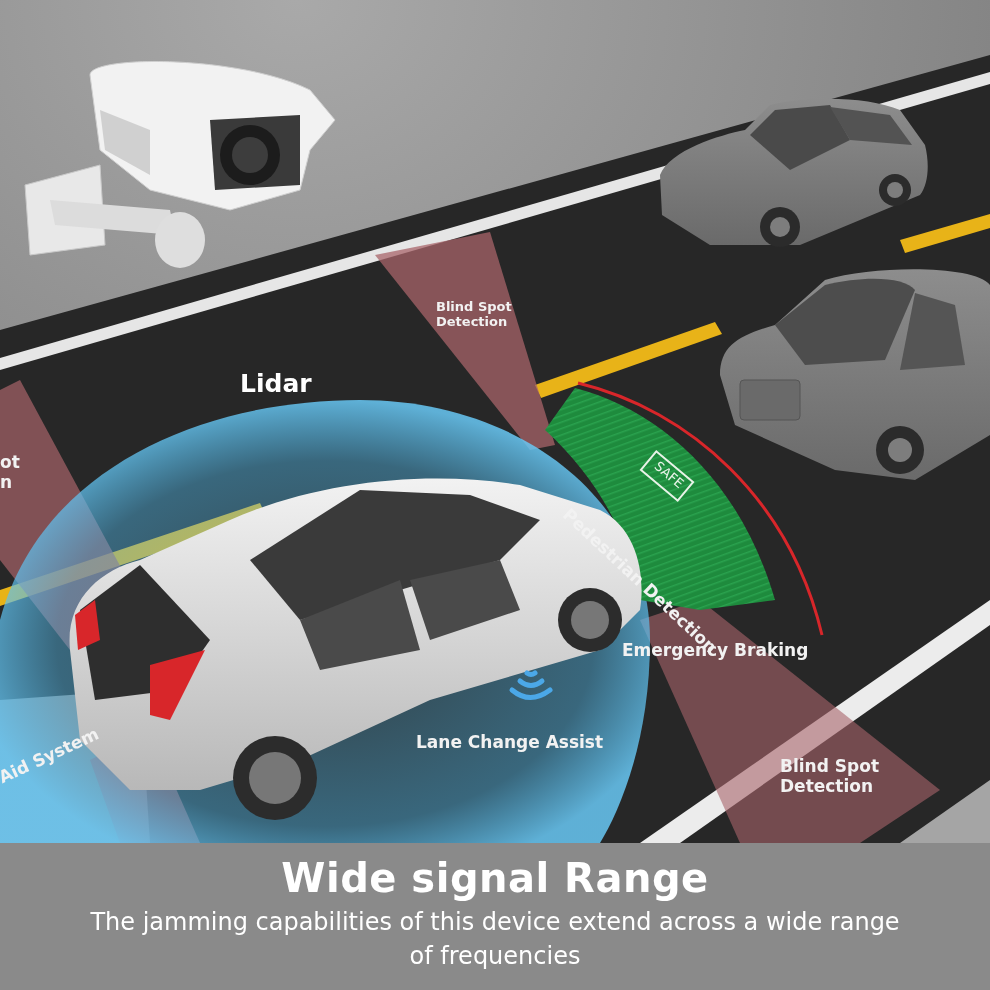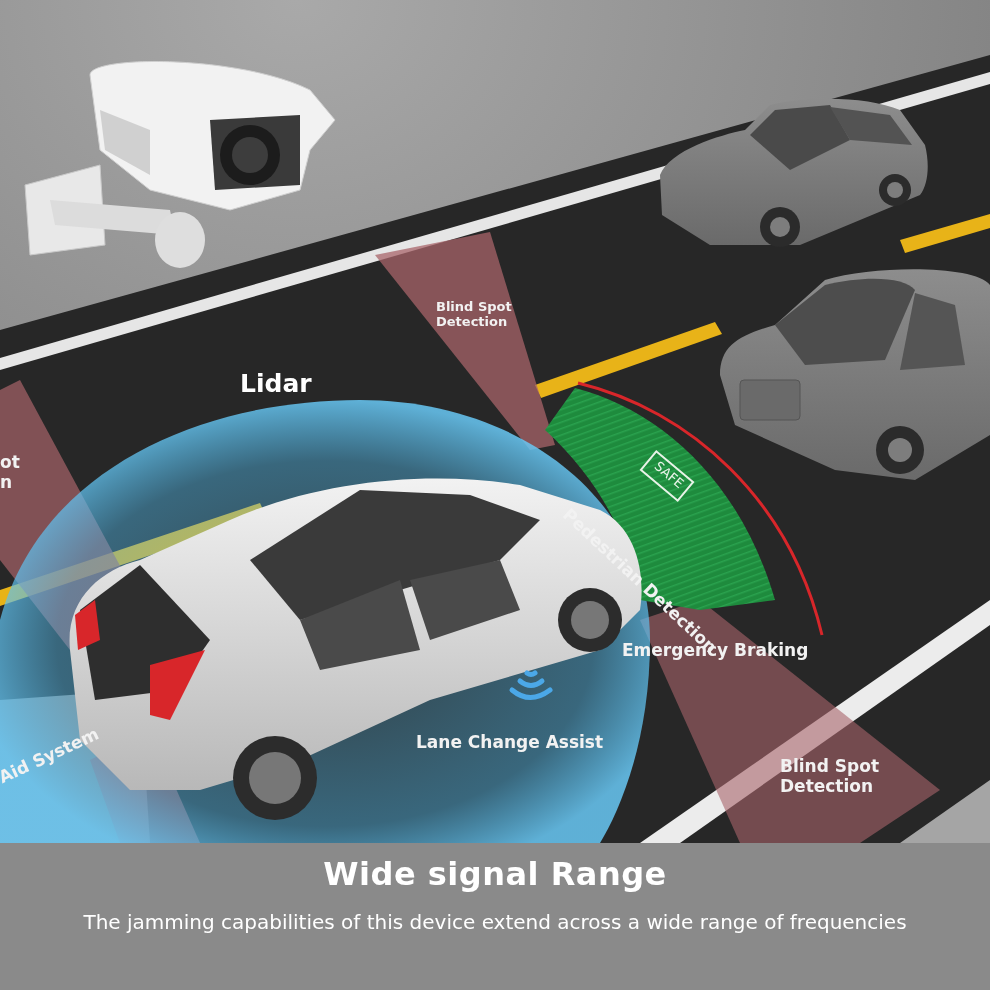--- a/index.html
+++ b/index.html
@@ -4,22 +4,22 @@
 <style>
   html,body{margin:0;padding:0;}
   body{width:990px;height:990px;overflow:hidden;background:#8a8a8a;font-family:"DejaVu Sans",sans-serif;}
   .scene{position:absolute;left:0;top:0;width:990px;height:843px;overflow:hidden;}
   .scene svg{position:absolute;left:0;top:0;}
   .lbl{position:absolute;color:#f2f2f2;font-family:"DejaVu Sans",sans-serif;font-weight:bold;white-space:nowrap;line-height:1.15;}
   .lbl.small{font-size:13px;}
   .lbl.mid{font-size:17px;}
   .lbl.big{font-size:25px;color:#fff;}
   .caption{position:absolute;left:0;top:843px;width:990px;height:147px;background:#8a8a8a;text-align:center;color:#fff;}
-  .caption h1{margin:0;position:absolute;left:0;top:12px;width:990px;font-family:"DejaVu Sans",sans-serif;font-weight:bold;font-size:32px;letter-spacing:0.5px;}
-  .caption p{margin:0;position:absolute;left:80px;top:62px;width:830px;font-family:"DejaVu Sans",sans-serif;font-size:20px;line-height:34px;font-weight:normal;}
+  .caption h1{margin:0;position:absolute;left:0;top:12px;width:990px;font-family:"DejaVu Sans",sans-serif;font-weight:bold;font-size:40px;letter-spacing:0.5px;}
+  .caption p{margin:0;position:absolute;left:80px;top:62px;width:830px;font-family:"DejaVu Sans",sans-serif;font-size:24px;line-height:34px;font-weight:normal;}
 </style>
 </head>
 <body>
 
 <div class="scene">
   <svg width="990" height="843" viewBox="0 0 990 843">
     <defs>
       <radialGradient id="bgGrad" cx="30%" cy="0%" r="90%">
         <stop offset="0" stop-color="#a9a9a9"></stop>
         <stop offset="1" stop-color="#7b7b7b"></stop>

